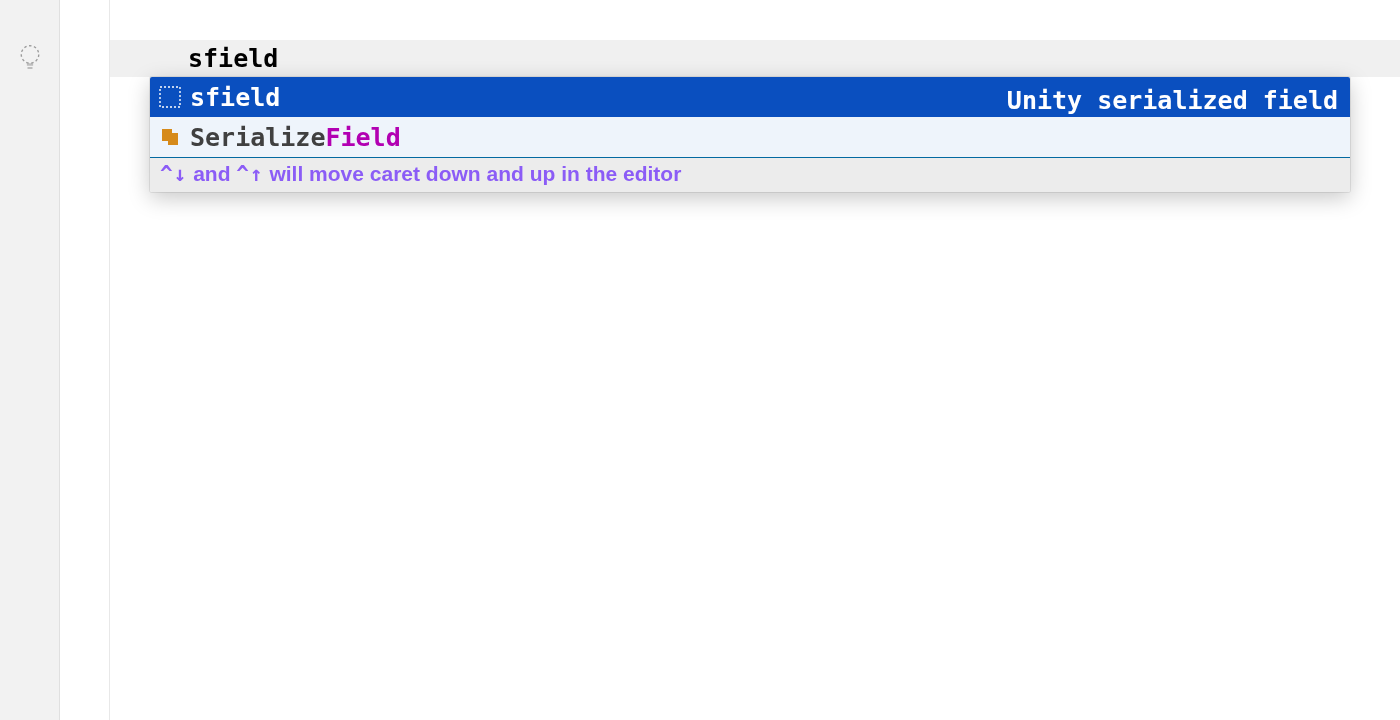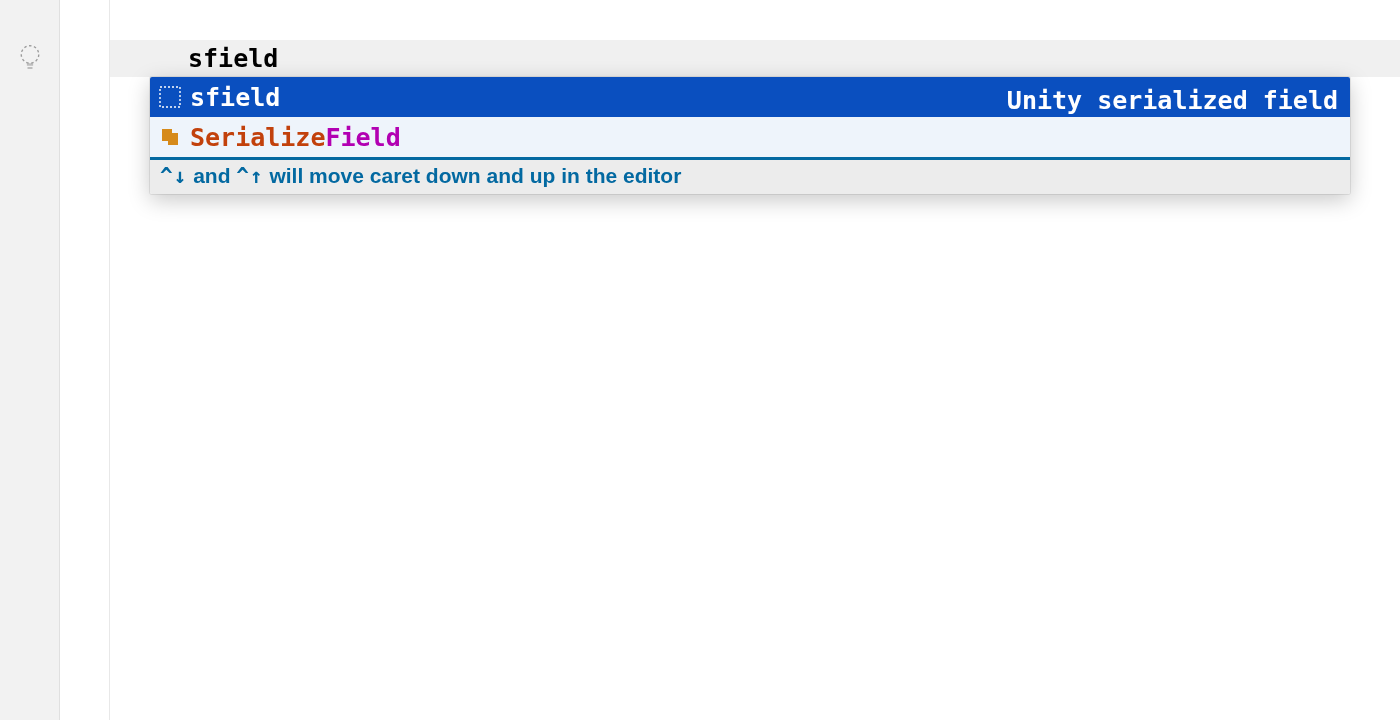--- a/index.html
+++ b/index.html
@@ -78,29 +78,29 @@
   }
   .ci-icon {
     width: 24px; height: 24px;
     flex-shrink: 0;
     display: flex; align-items: center; justify-content: center;
   }
   .ci-label { flex: 0 0 auto; }
   .ci-spacer { flex: 1; }
   .ci-desc { flex: 0 0 auto; margin-top: 6px; }
 
-  .ser-pre { color: #c2410c; }
+  .ser-pre { color: #404040; }
   .ser-hi  { color: #b200b2; text-align: center; }
 
   .completion-hint {
     background: #ececec;
-    color: #0369a1;
+    color: #8b5cf6;
     font-size: 21px;
     padding: 4px 10px 6px 10px;
-    border-top: 3px solid #0369a1;
+    border-top: 1px solid #0369a1;
     font-family: -apple-system, BlinkMacSystemFont, "Segoe UI", sans-serif;
   }
   .key { font-family: "Menlo","Consolas",monospace; letter-spacing: 1px; }
 
   
   .tmpl-icon rect { fill: none; stroke: #ffffff; stroke-width: 1.4; stroke-dasharray: 2 2; }
 
   
   .type-icon path { fill: #d68a1a; }
 </style>

